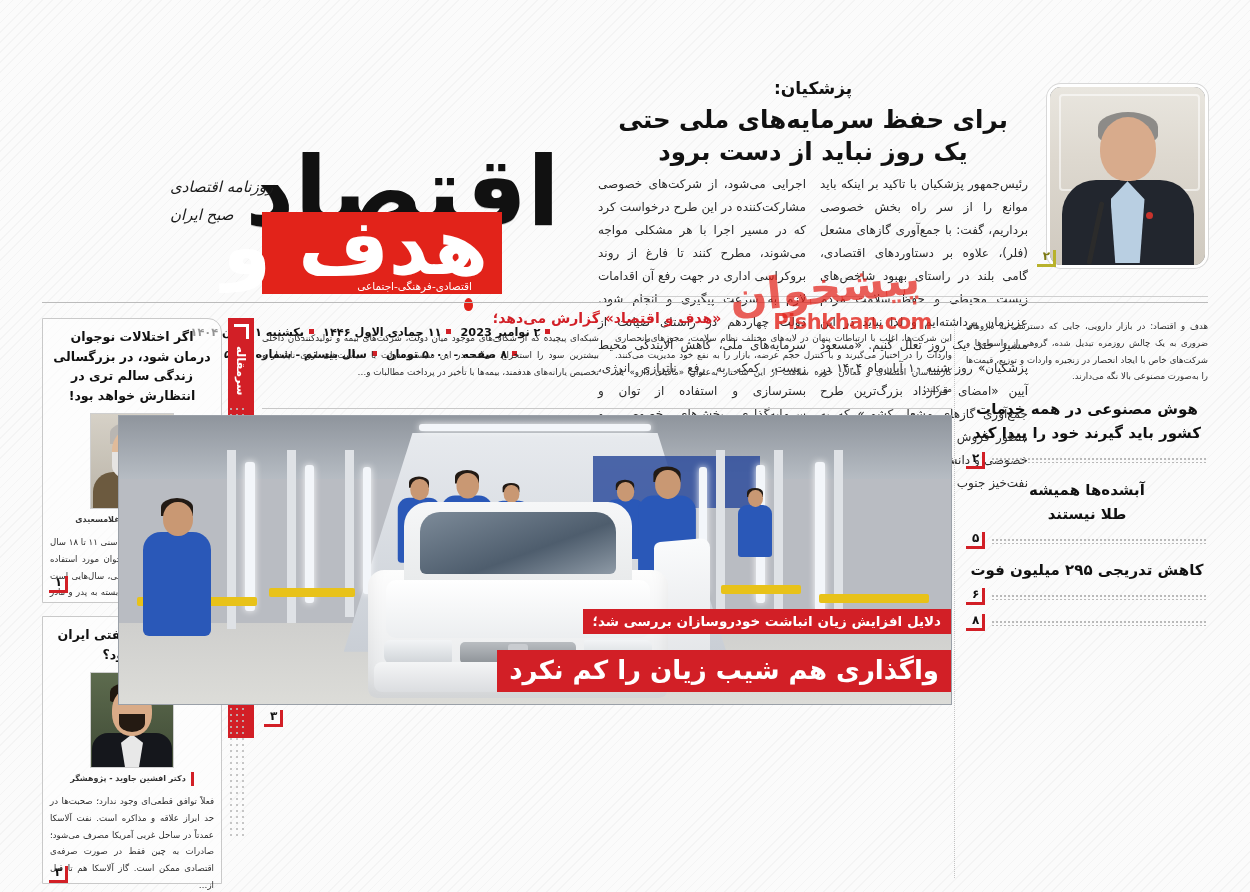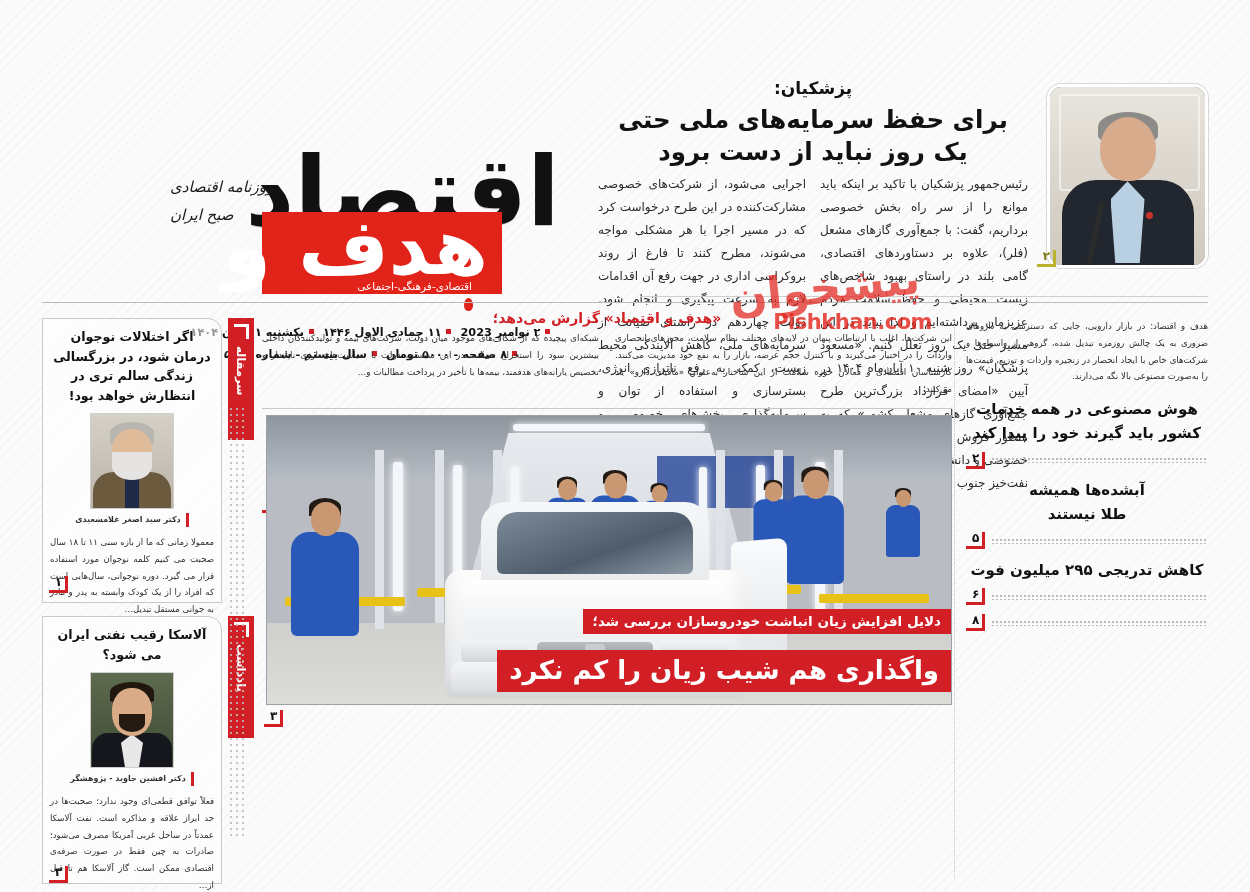--- a/index.html
+++ b/index.html
@@ -138,21 +138,21 @@
   
   .main{position:absolute;left:262px;top:310px;width:690px;}
   .kicker-red{font-size:14px;font-weight:bold;color:#d21f26;text-align:center;
     margin-bottom:4px;}
   .main-head{font-size:46px;font-weight:bold;text-align:center;line-height:1.15;
     letter-spacing:-2.5px;margin:2px 0 10px;white-space:nowrap;}
   .main-cols{display:flex;gap:16px;direction:rtl;margin-bottom:9px;}
   .main-col{flex:1;font-size:8.8px;line-height:1.95;text-align:justify;color:#2a2a2a;}
   .hr-main{width:100%;height:1px;background:#c7c7c7;margin-bottom:6px;}
 
-  .photo{position:relative;width:686px;height:290px;overflow:hidden;
+  .photo{position:relative;width:834px;height:290px;overflow:hidden;
     background:#b9bcc2;border:1px solid #9aa0a8;box-sizing:border-box;}
   .ph-floor{position:absolute;left:0;bottom:0;width:100%;height:28%;
     background:linear-gradient(#cfcfcd,#dcdcd8);}
   .ph-ceil{position:absolute;left:0;top:0;width:100%;height:22%;
     background:linear-gradient(#8f959d,#b6bcc3);}
   .ph-tunnel{position:absolute;left:50%;top:6%;width:46%;height:76%;margin-left:-23%;
     background:linear-gradient(#e7eaee,#c9ced5);
     clip-path:polygon(18% 0,82% 0,100% 100%,0 100%);}
   .ph-lamp{position:absolute;background:#f3f6fa;border-radius:3px;
     box-shadow:0 0 7px rgba(255,255,255,.95);}

